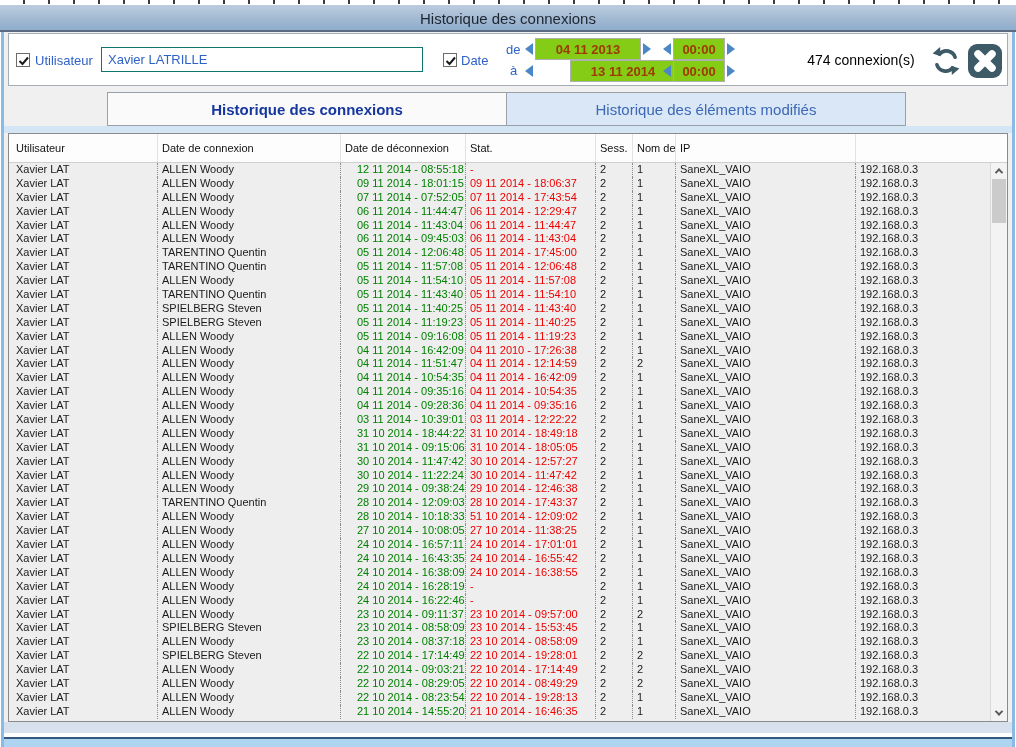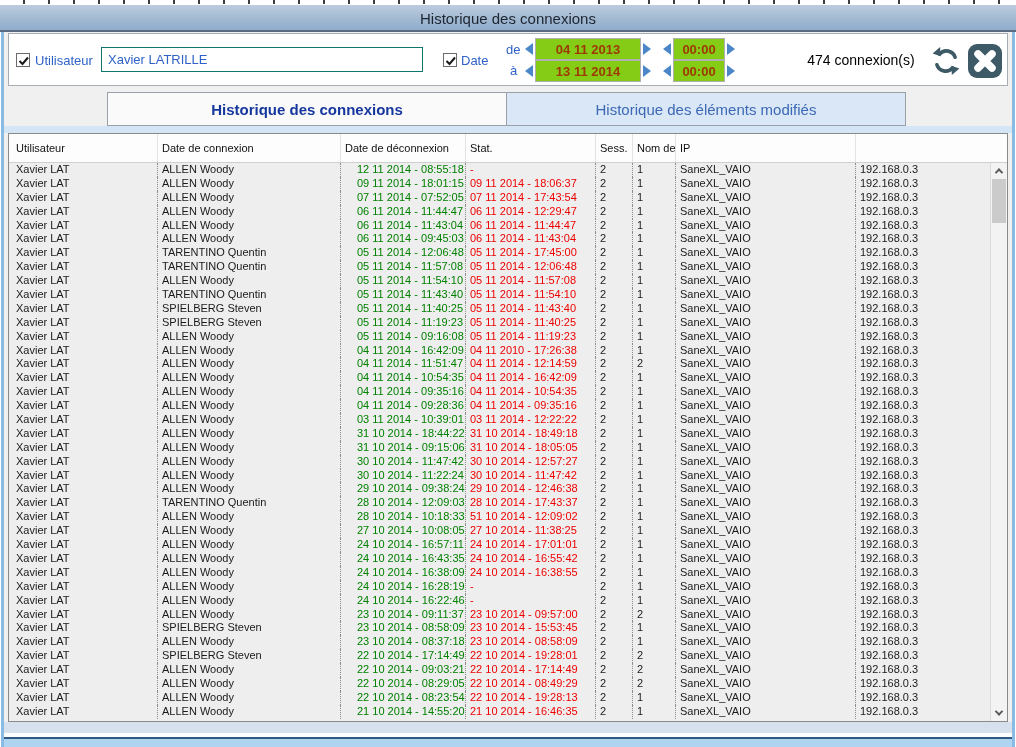--- a/index.html
+++ b/index.html
@@ -118,21 +118,21 @@
       <div class="arr-l"></div>
       <div class="valbox datebox">04 11 2013</div>
       <div class="arr-r"></div>
     </div>
     <div class="spinrow" style="left:652px;top:4px;">
       <div class="arr-l"></div>
       <div class="valbox timebox">00:00</div>
       <div class="arr-r"></div>
     </div>
 
-    <div class="spinrow" style="left:514px;top:26px;">
+    <div class="spinrow" style="left:514px;top:26px;gap:35px;">
       <div class="arr-l"></div>
       <div class="valbox datebox">13 11 2014</div>
       <div class="arr-r"></div>
     </div>
     <div class="spinrow" style="left:652px;top:26px;">
       <div class="arr-l"></div>
       <div class="valbox timebox">00:00</div>
       <div class="arr-r"></div>
     </div>
 

